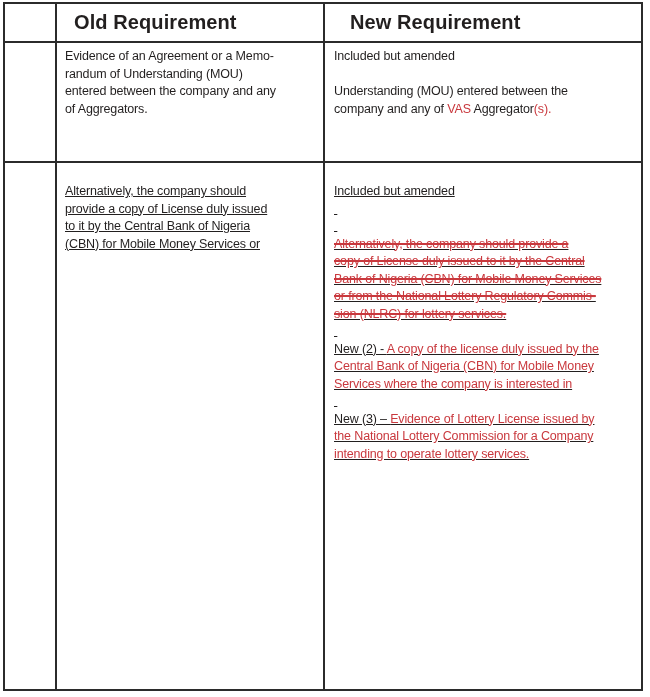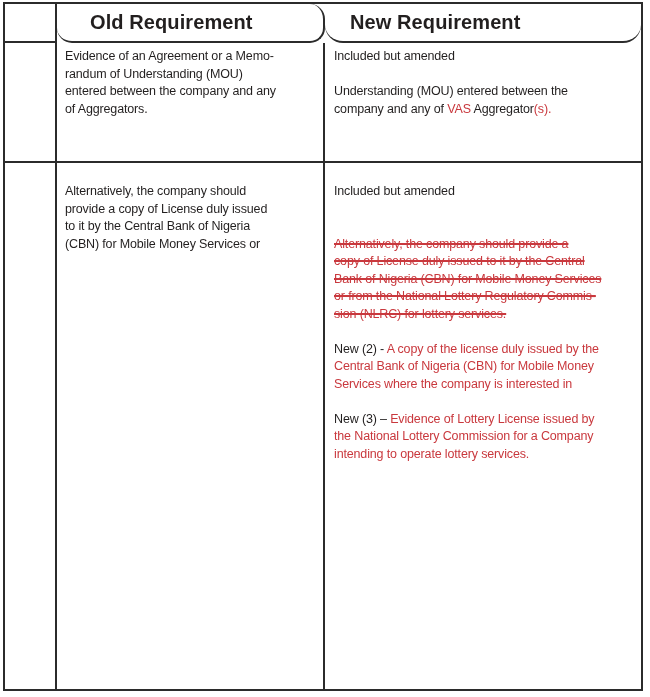--- a/index.html
+++ b/index.html
@@ -29,30 +29,30 @@
     grid-template-rows: 39px 120px 1fr;
     background: #ffffff;
   }
   .cell {
     box-sizing: border-box;
     border-right: 2px solid var(--line, #2b2b2b);
     border-bottom: 2px solid var(--line, #2b2b2b);
     overflow: hidden;
   }
   .cell.last-col { border-right: none; }
-  .cell.last-row { border-bottom: none; }
+  .cell.last-row { border-bottom: none; text-decoration: underline; }
   .hdr {
     display: flex;
     align-items: center;
     font-size: 20px;
     font-weight: 600;
     letter-spacing: 0.1px;
   }
-  .hdr-old { padding-left: 33px; border-radius: 15px; }
-  .hdr-new { padding-left: 25px; border-radius: 18px; }
+  .hdr-old { padding-left: 17px; }
+  .hdr-new { padding-left: 25px; }
   .body-cell {
     font-size: 12.5px;
     letter-spacing: -0.15px;
     padding: 5px 6px 4px 8px;
   }
   .body-cell.new-col { padding-left: 9px; }
   .row2 { padding-top: 20px; }
   .line {
     line-height: 17.5px;
     white-space: pre;

